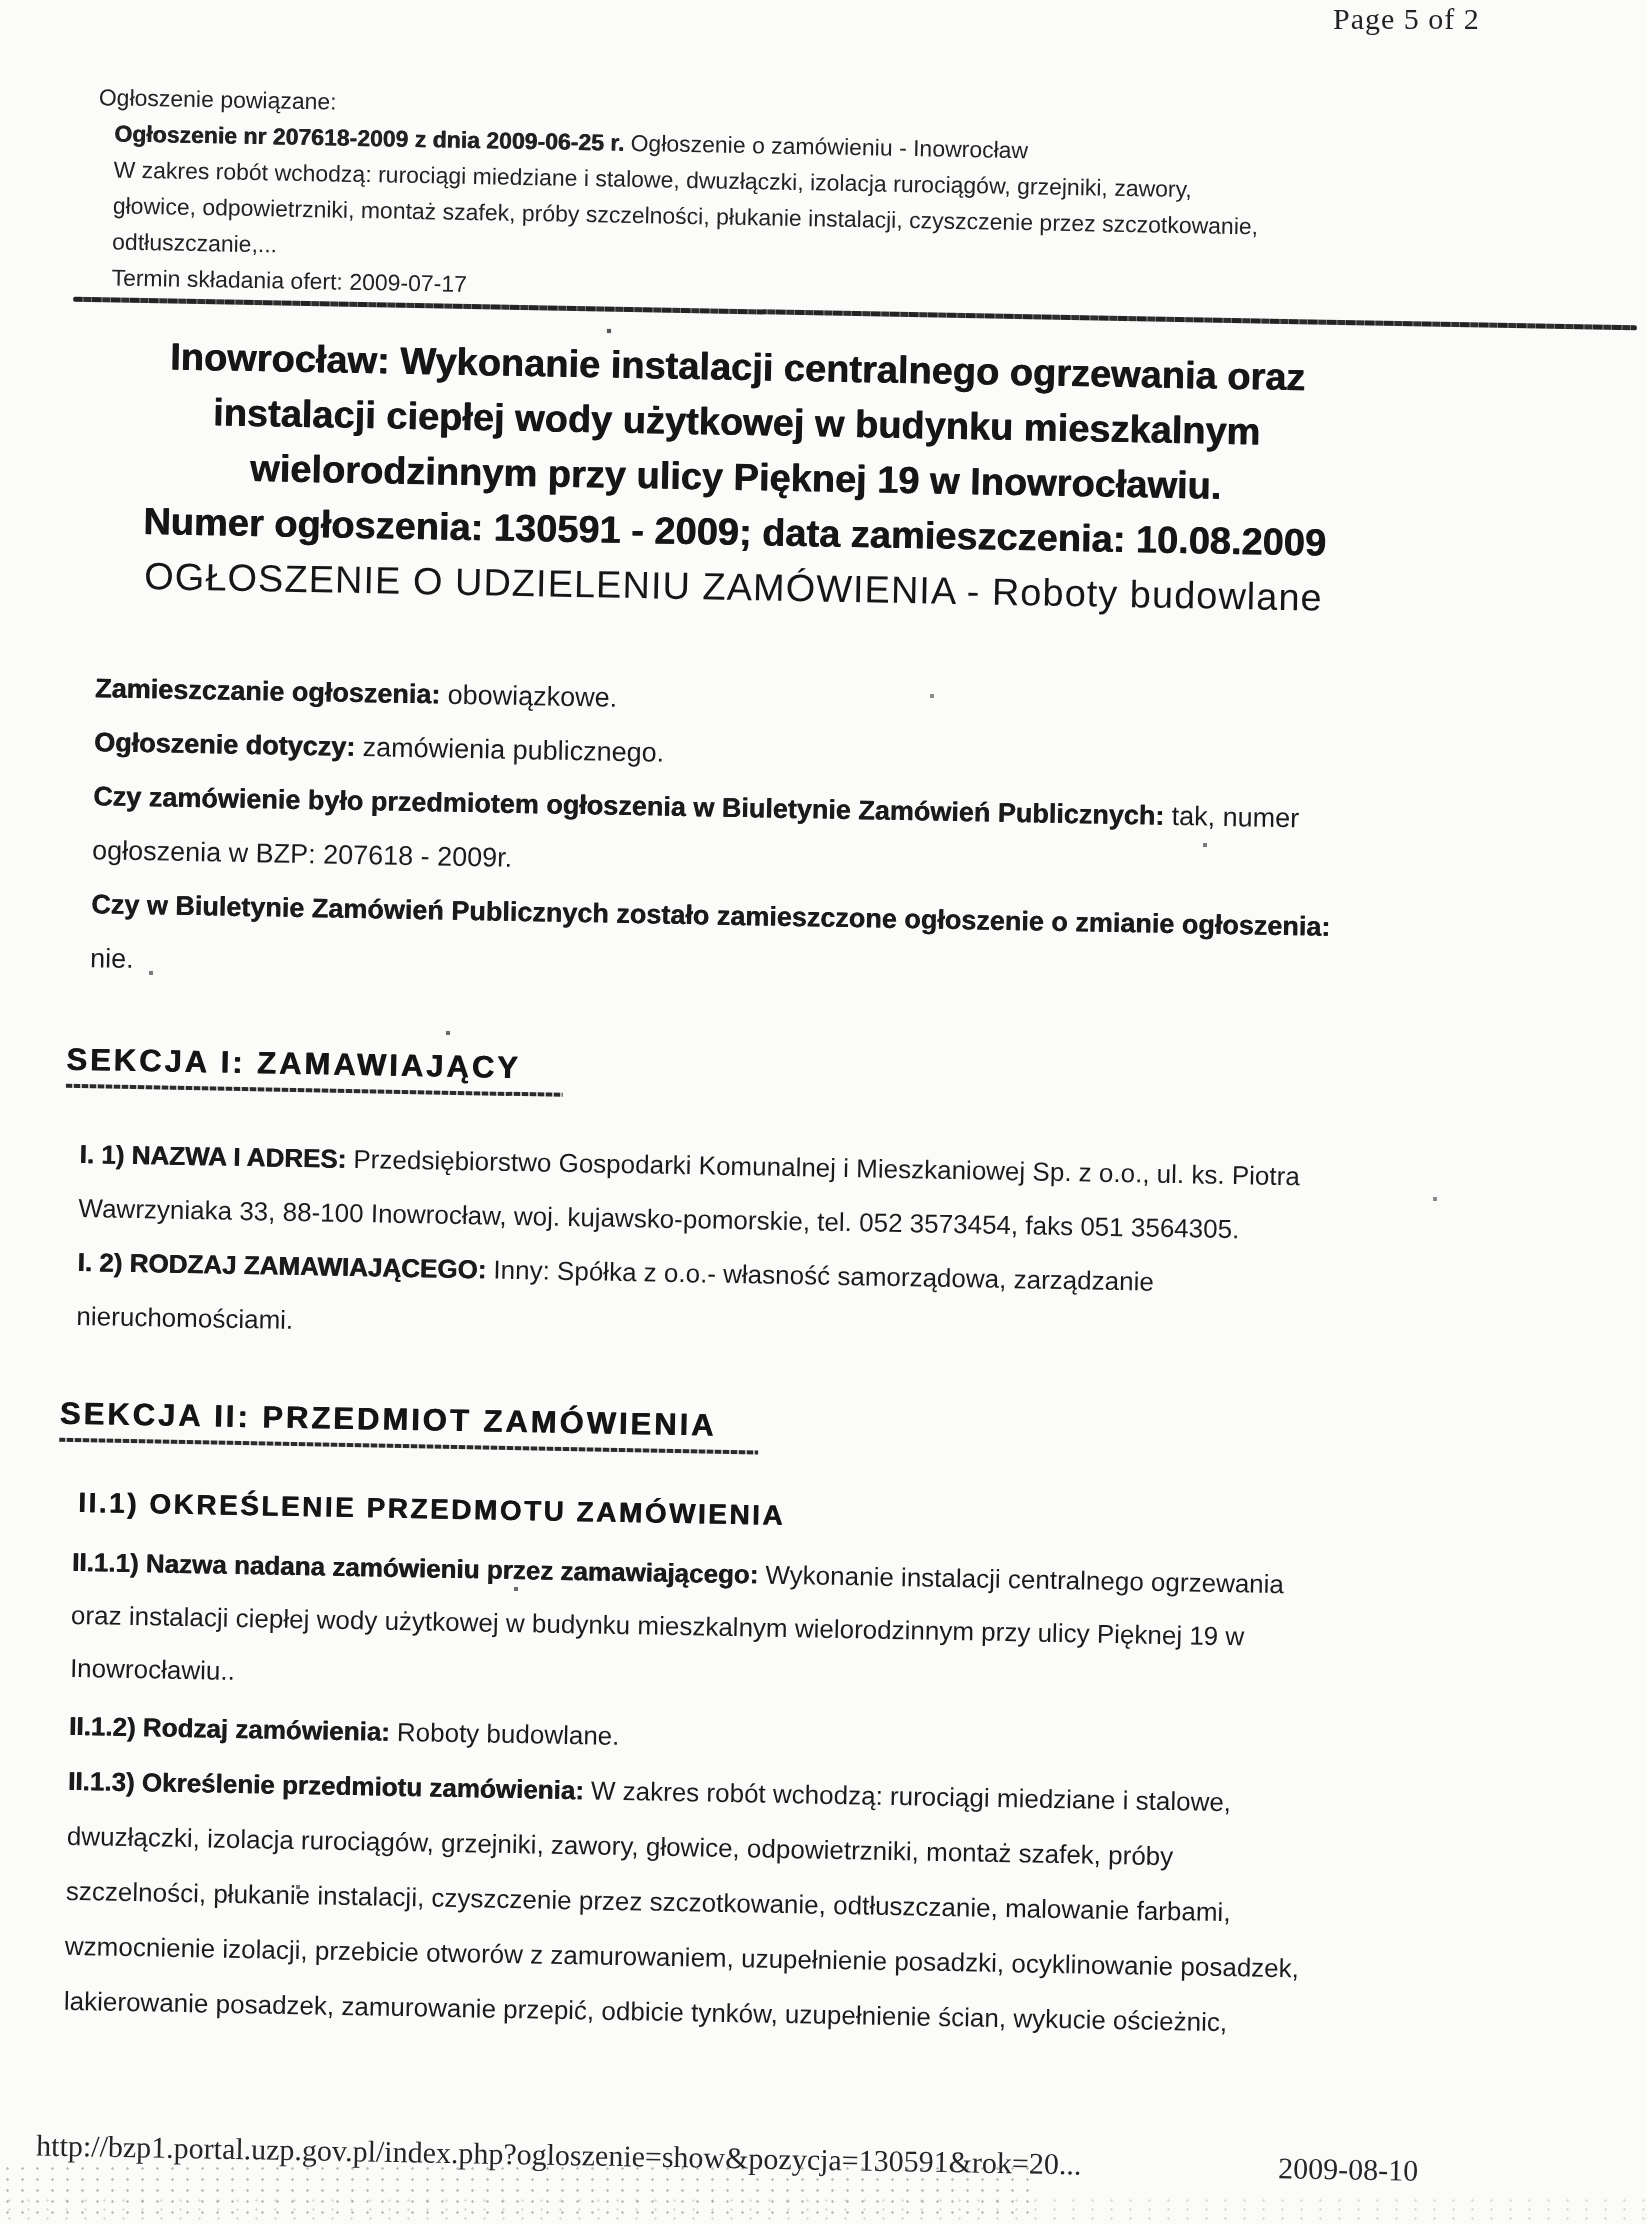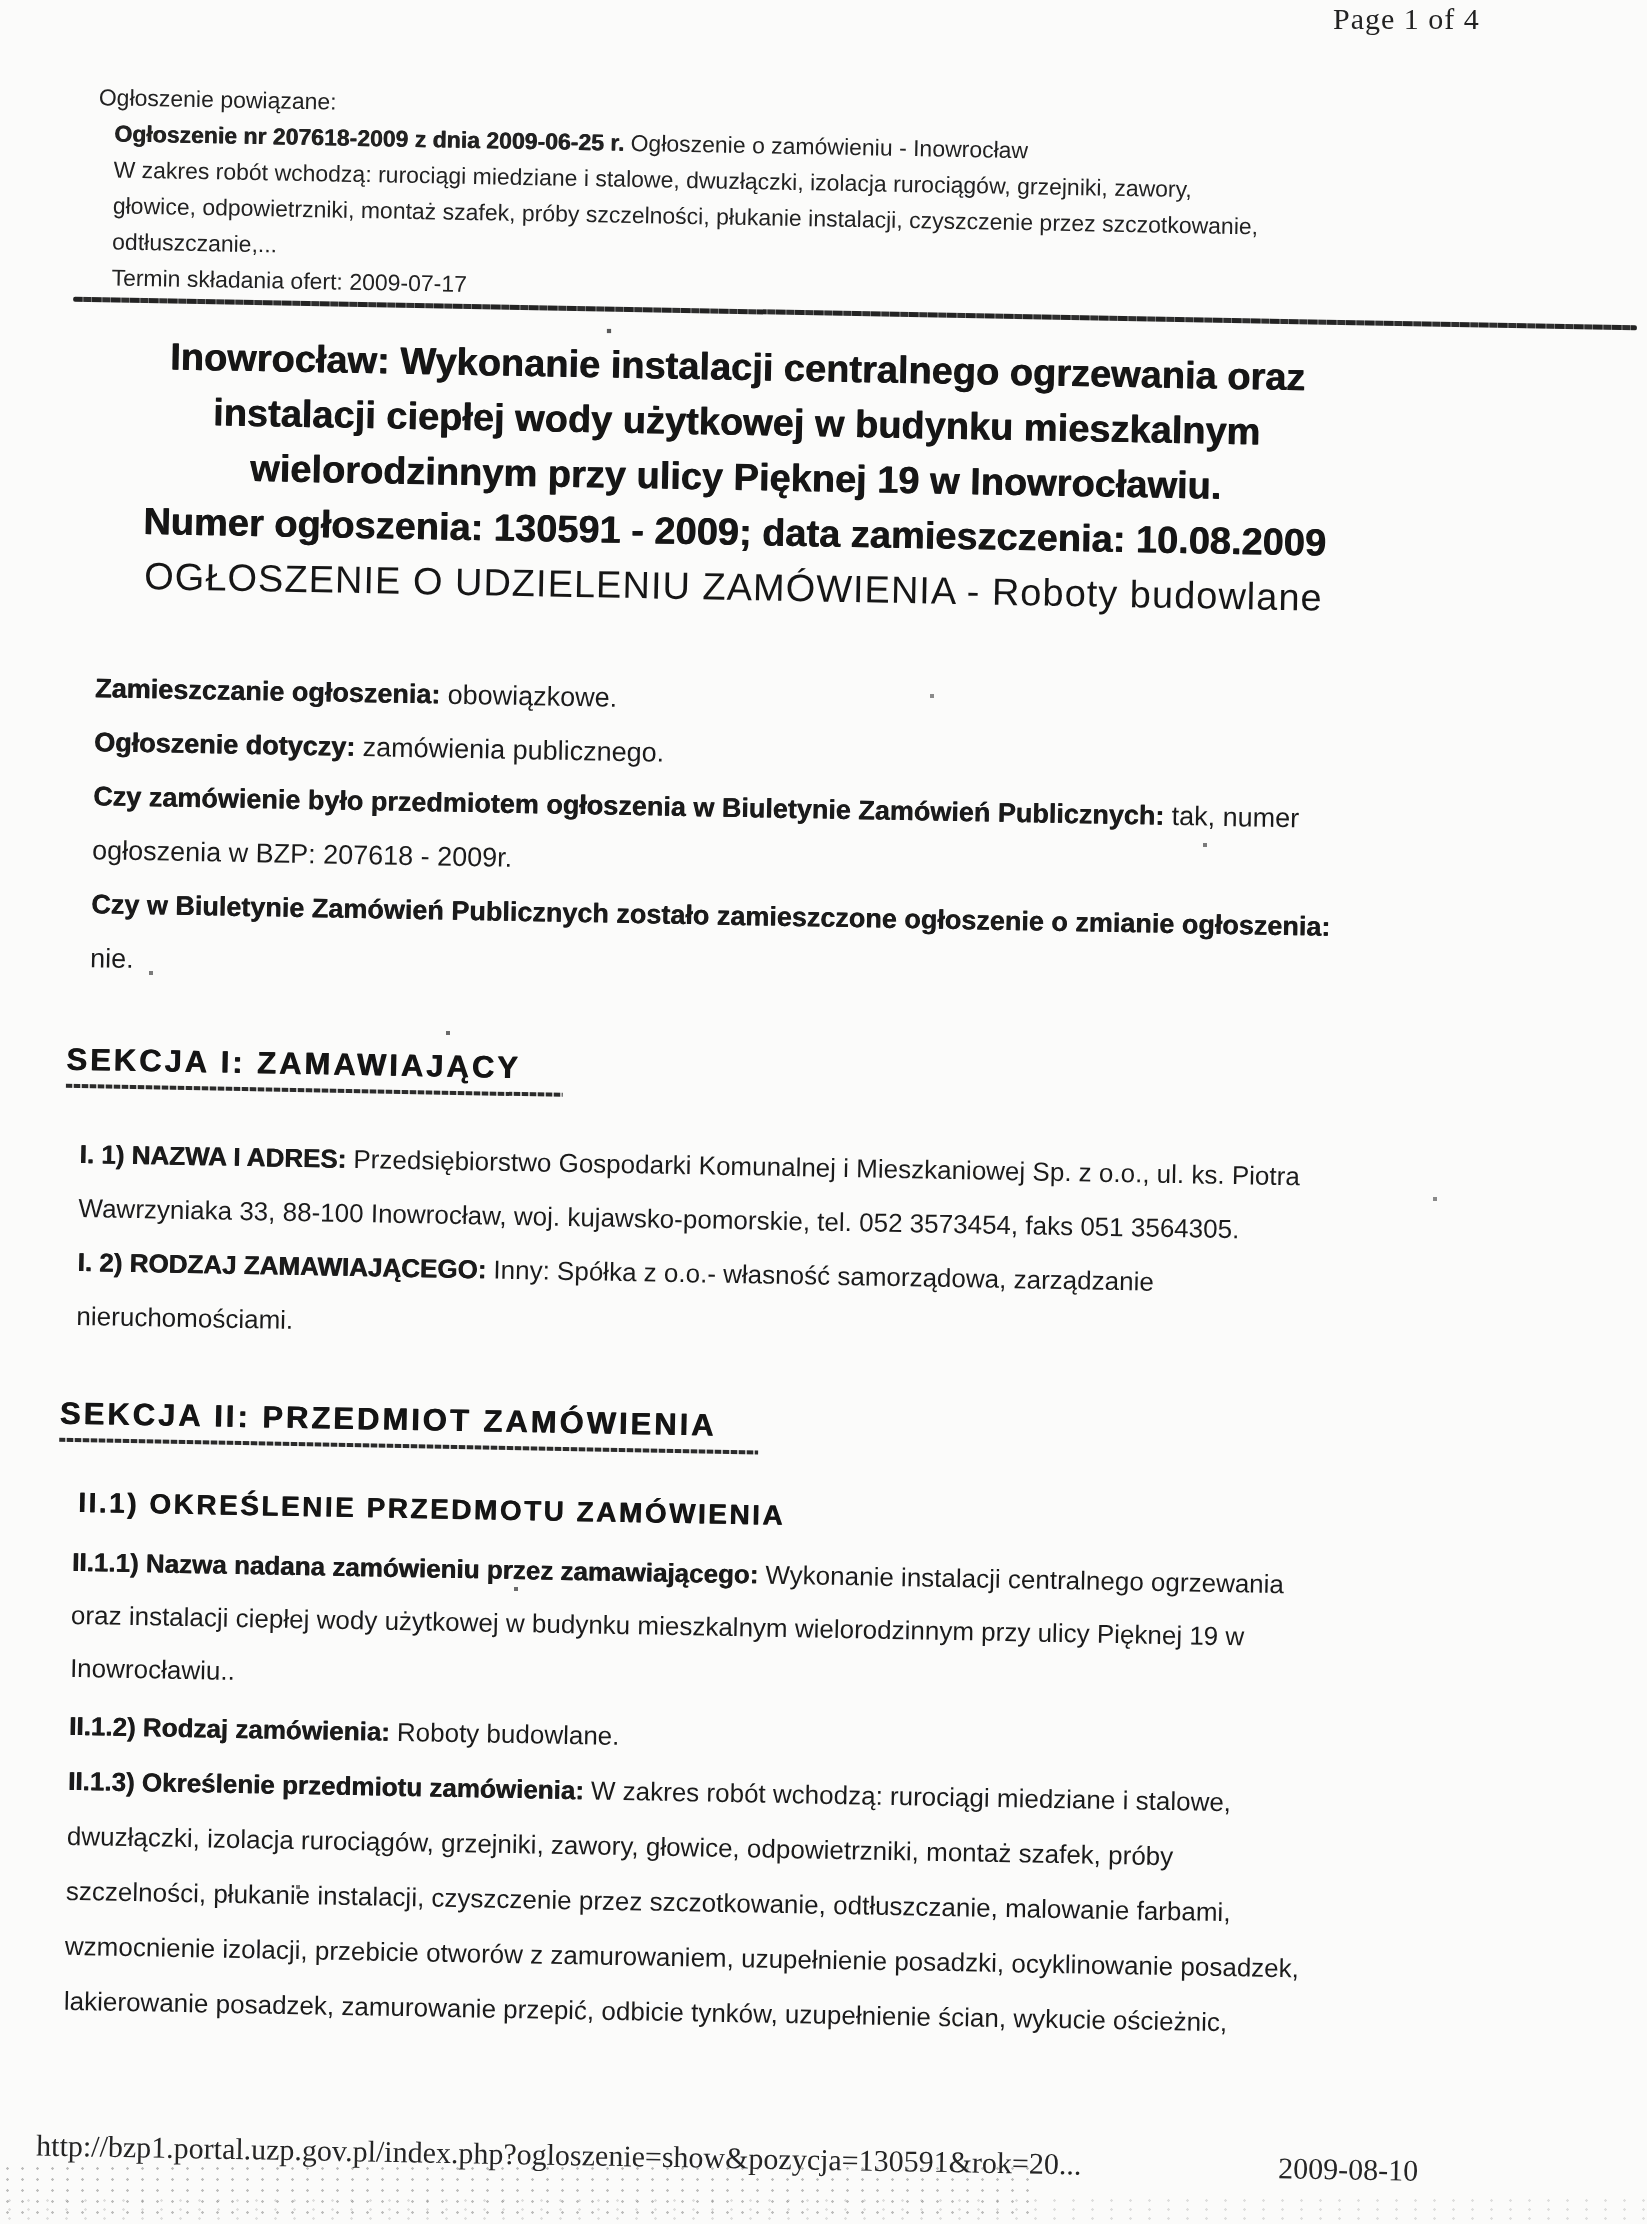--- a/index.html
+++ b/index.html
@@ -77,21 +77,21 @@
       box-shadow:608px 330px 0 1.1px #5a5a5a,447px 1032px 0 1px #6a6a6a,
                  1204px 844px 0 1px #7a7a7a,515px 1588px 0 1px #6a6a6a,
                  931px 695px 0 1px #8a8a8a,150px 972px 0 1px #7a7a7a,
                  1434px 1198px 0 1px #8a8a8a,297px 1886px 0 1px #7a7a7a;}
 </style>
 </head>
 <body>
 
 <div id="page">
 
-  <div class="pg-header">Page 1 of 4</div>
+  <div class="pg-header">Page 5 of 2</div>
 
   <div id="rot">
 
     <div class="related">
       <div>Ogłoszenie powiązane:</div>
       <div class="rel-lines">
         <div><span class="b">Ogłoszenie nr 207618-2009 z dnia 2009-06-25 r.</span><span> Ogłoszenie o zamówieniu - Inowrocław</span></div>
         <div>W zakres robót wchodzą: rurociągi miedziane i stalowe, dwuzłączki, izolacja rurociągów, grzejniki, zawory,</div>
         <div>głowice, odpowietrzniki, montaż szafek, próby szczelności, płukanie instalacji, czyszczenie przez szczotkowanie,</div>
         <div>odtłuszczanie,...</div>

